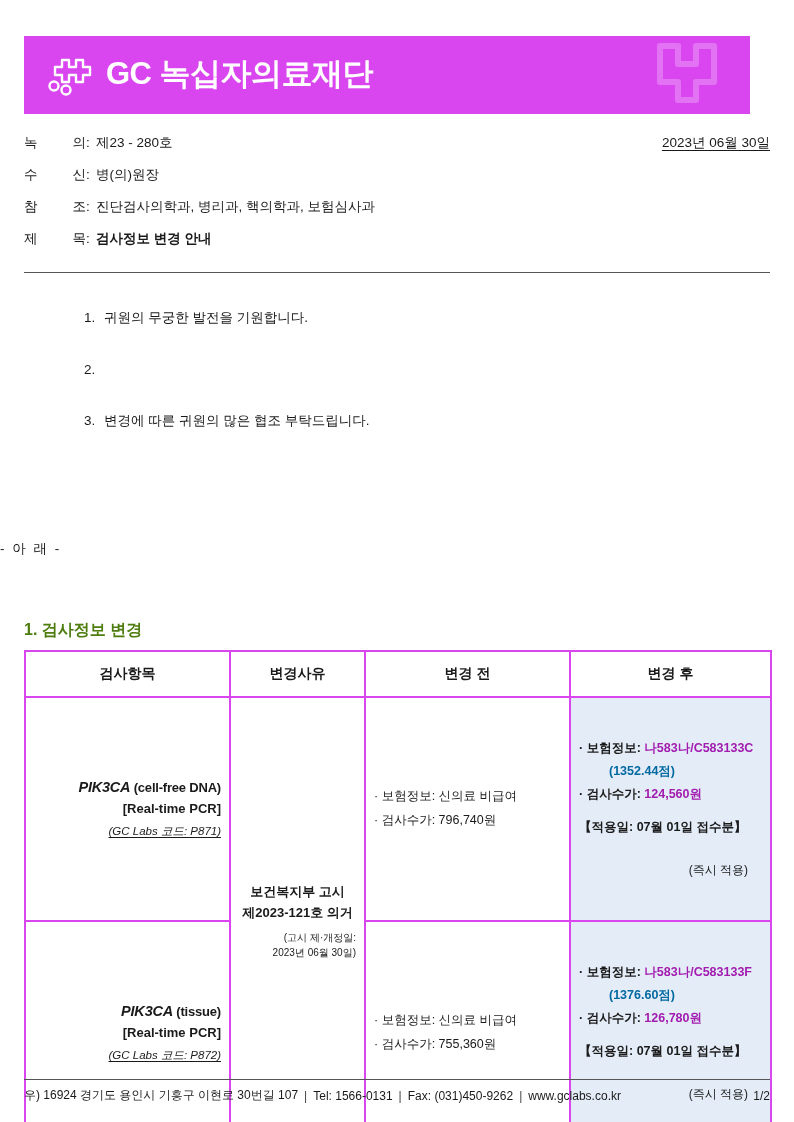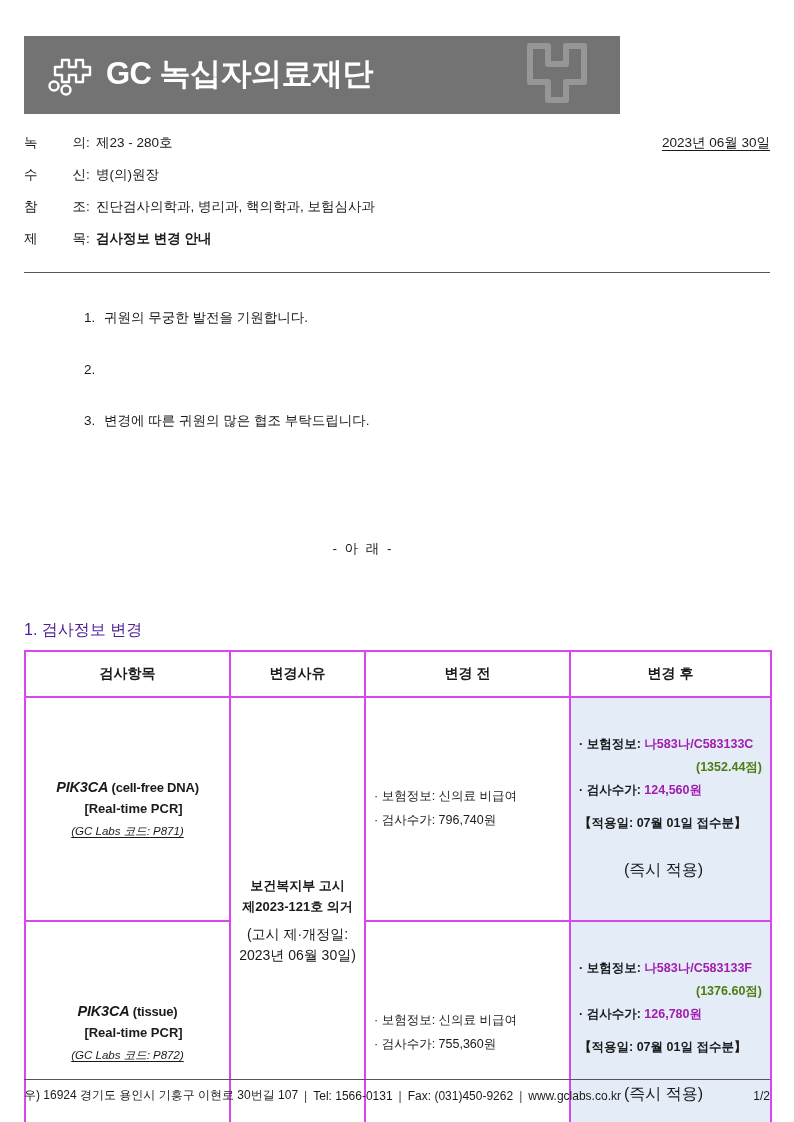--- a/index.html
+++ b/index.html
@@ -20,23 +20,23 @@
     width: 794px;
     height: 1122px;
     box-sizing: border-box;
   }
 
   
   .header-band {
     position: absolute;
     left: 24px;
     top: 36px;
-    width: 596px;
+    width: 726px;
     height: 78px;
-    background: #737373;
+    background: #d946ef;
     overflow: hidden;
   }
   .logo-mark {
     position: absolute;
     left: 22px;
     top: 18px;
     width: 48px;
     height: 44px;
   }
   .logo-mark svg { display: block; }
@@ -124,33 +124,33 @@
     flex: none;
   }
   .body-text { flex: 1; }
   .body-text .line2 { display: block; }
 
   .below-mark {
     position: absolute;
     left: 0;
     top: 540px;
     width: 726px;
-    text-align: center;
+    text-align: left;
     font-size: 13.5px;
     letter-spacing: 2px;
   }
 
   
   .section-title {
     position: absolute;
     left: 24px;
     top: 620px;
     font-size: 16px;
-    font-weight: normal;
-    color: #4c1d95;
+    font-weight: bold;
+    color: #4d7c0f;
   }
 
   
   .table-wrap {
     position: absolute;
     left: 24px;
     top: 650px;
     width: 746px;
   }
   table.info {
@@ -168,21 +168,21 @@
     height: 32px;
     font-size: 14px;
     font-weight: bold;
     text-align: center;
     background: #ffffff;
   }
   thead th.after-col {
     background: #dce6f2;
   }
   td.cell-item {
-    text-align: center;
+    text-align: right;
     padding-left: 22px;
     height: 210px;
   }
   .item-name {
     font-style: italic;
     font-weight: bold;
     font-size: 14.5px;
     letter-spacing: -0.2px;
   }
   .item-name .plain {
@@ -205,54 +205,55 @@
   }
   td.cell-reason {
     text-align: center;
     line-height: 1.6;
   }
   .reason-main {
     font-weight: bold;
     font-size: 13px;
   }
   .reason-sub {
-    font-size: 14px;
+    font-size: 10px;
     margin-top: 6px;
     line-height: 1.5;
+    text-align: right;
   }
   td.cell-before {
     line-height: 1.9;
     padding-left: 12px;
   }
   td.cell-after {
     background: #e3ecf7;
     line-height: 1.85;
     padding-left: 12px;
   }
   .blue-bold {
     color: #a21caf;
     font-weight: bold;
   }
   .lbl-bold { font-weight: bold; }
   .after-points {
     display: block;
-    text-align: right;
+    text-align: left;
     padding-left: 30px;
-    color: #4d7c0f;
+    color: #0369a1;
     font-weight: bold;
   }
   .apply-line {
     margin-top: 10px;
     font-size: 12.5px;
   }
   .apply-line .brk { font-weight: bold; }
   .apply-sub {
     display: block;
-    text-align: center;
-    font-size: 16px;
+    text-align: right;
+    font-size: 12px;
     margin-top: 20px;
     padding-right: 14px;
   }
 
   
   .footer-rule {
     position: absolute;
     left: 24px;
     bottom: 42px;
     width: 746px;

